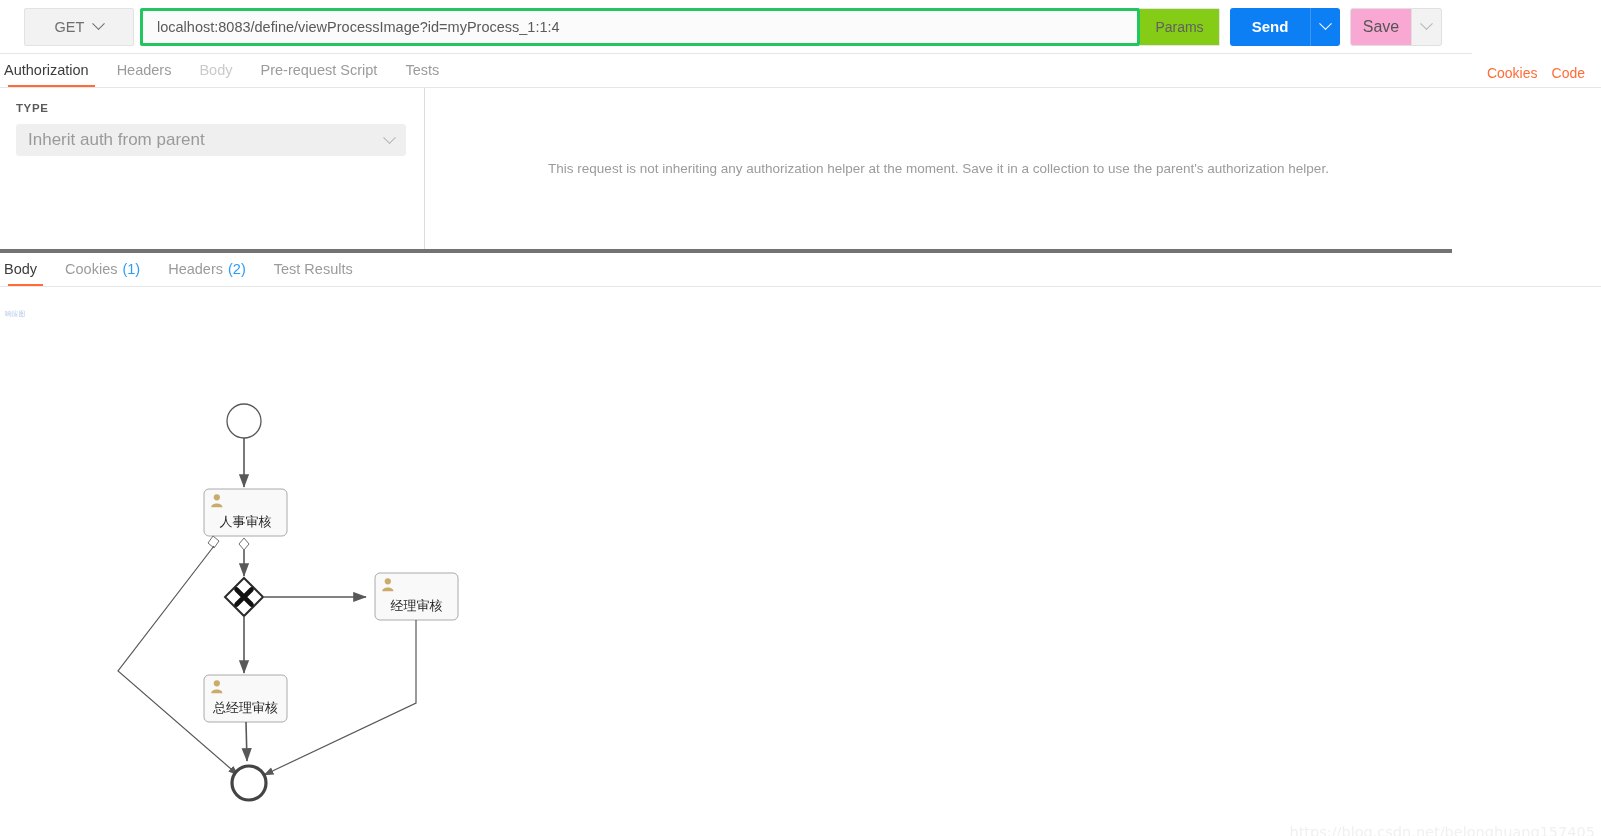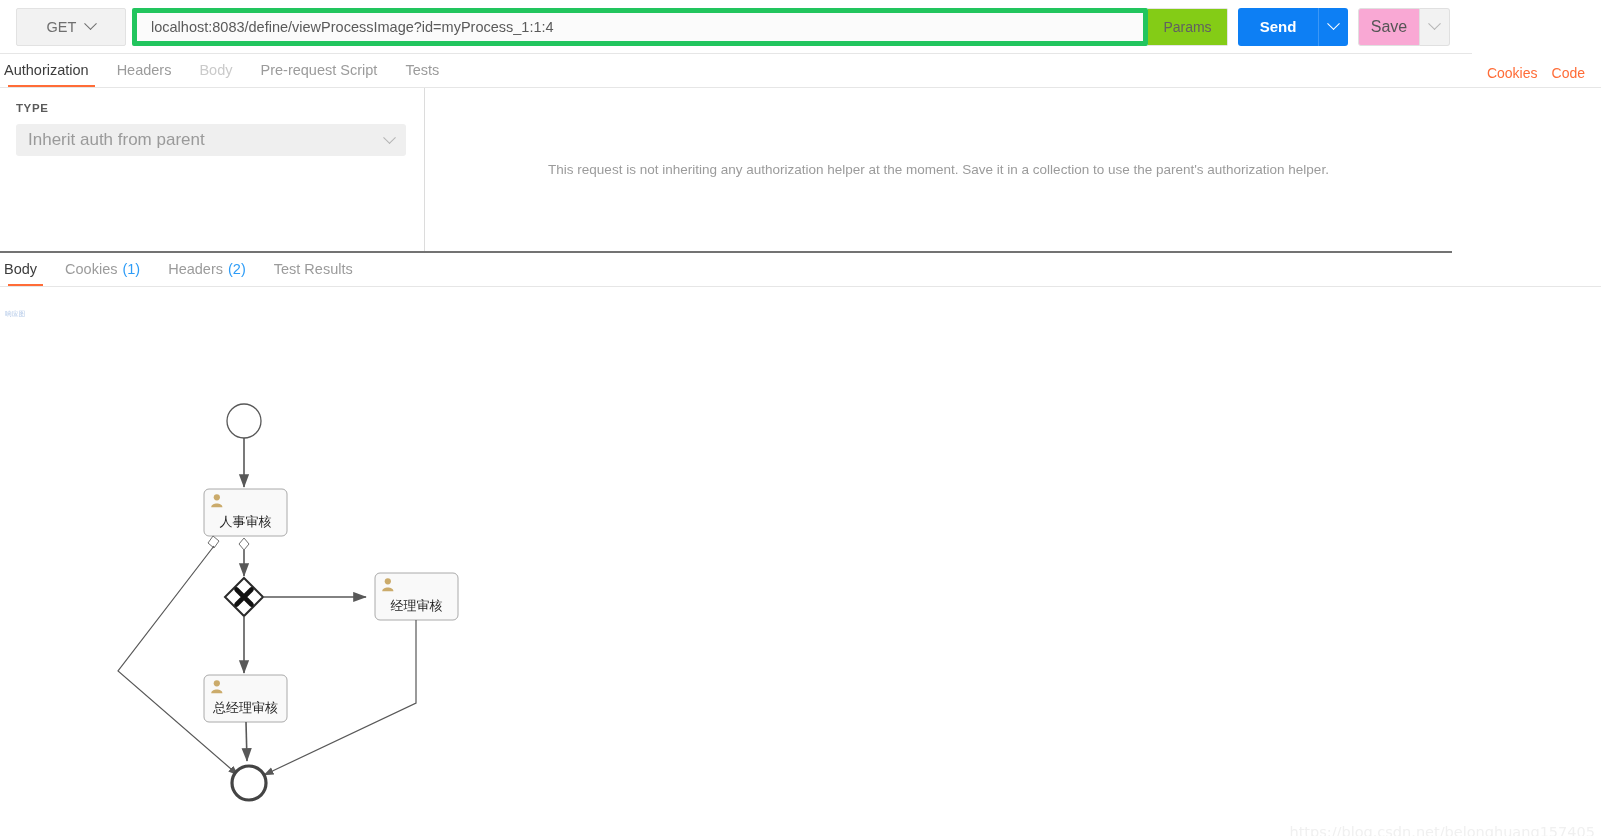--- a/index.html
+++ b/index.html
@@ -12,21 +12,21 @@
   }
   body { position: relative; }
 
   
   .url-bar {
     position: absolute; top: 0; left: 0;
     width: 1472px; height: 54px;
     background: #ffffff;
     border-bottom: 1px solid #e6e6e6;
     display: flex; align-items: center;
-    padding: 0 16px;
+    padding: 0 24px;
   }
   .method-select {
     width: 110px; height: 38px;
     background: #f2f2f2;
     border: 1px solid #e2e2e2;
     border-radius: 2px;
     display: flex; align-items: center; justify-content: center;
     gap: 10px;
     color: #6f6f6f; font-size: 14.5px;
     cursor: pointer;
@@ -36,21 +36,21 @@
     display: inline-block;
     width: 9px; height: 9px;
     border-right: 1.6px solid currentColor;
     border-bottom: 1.6px solid currentColor;
     transform: rotate(45deg) translate(-2px,-2px);
   }
   .url-input {
     flex: 1 1 auto;
     height: 38px; margin-left: 6px;
     background: #fbfbfb;
-    border: 5px solid #22c55e;
+    border: 3px solid #22c55e;
     border-radius: 2px;
     display: flex; align-items: center;
     padding: 0 14px;
     color: #5a5a5a; font-size: 14.5px;
     overflow: hidden; white-space: nowrap;
   }
   .params-btn {
     width: 80px; height: 38px;
     background: #84cc16;
     border: 1px solid #e4e4e4;
@@ -118,21 +118,21 @@
   .tabs-right {
     margin-left: auto; display: flex; align-items: center;
     gap: 14px; padding-right: 16px; padding-bottom: 6px;
   }
   .link-orange { color: #ff6c37; font-size: 14px; cursor: pointer; }
 
   
   .auth-area {
     position: absolute; top: 88px; left: 0;
     width: 1452px; height: 165px;
-    border-bottom: 2px solid #737373;
+    border-bottom: 4px solid #737373;
     display: flex;
   }
   .auth-left {
     width: 425px; height: 100%;
     border-right: 1px solid #dcdcdc;
     padding: 14px 18px 0 16px;
   }
   .type-label {
     font-size: 11.5px; font-weight: bold; color: #5a5a5a;
     letter-spacing: .6px; margin-bottom: 10px;

